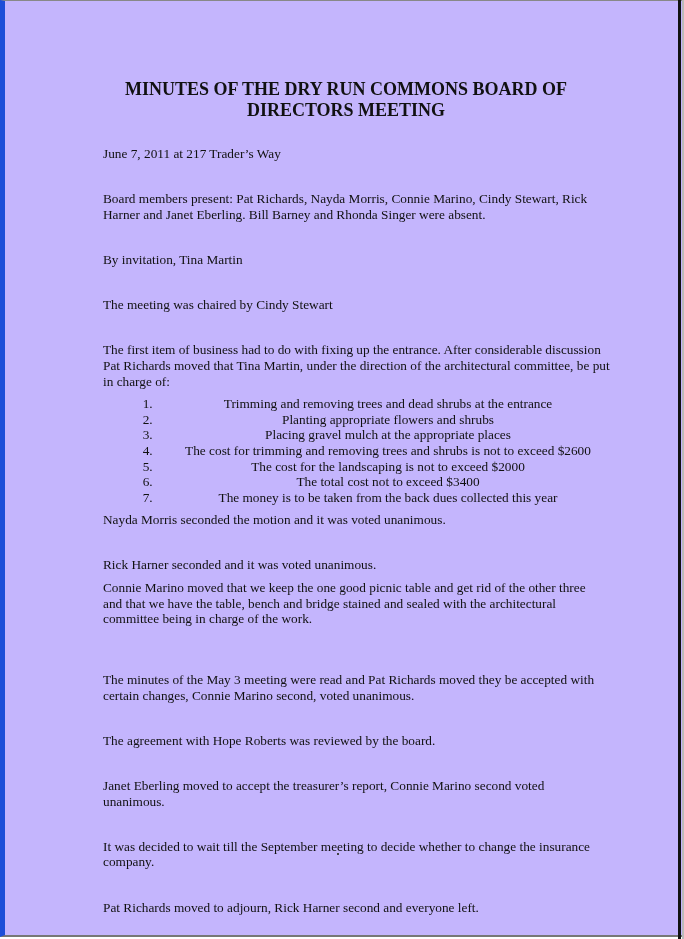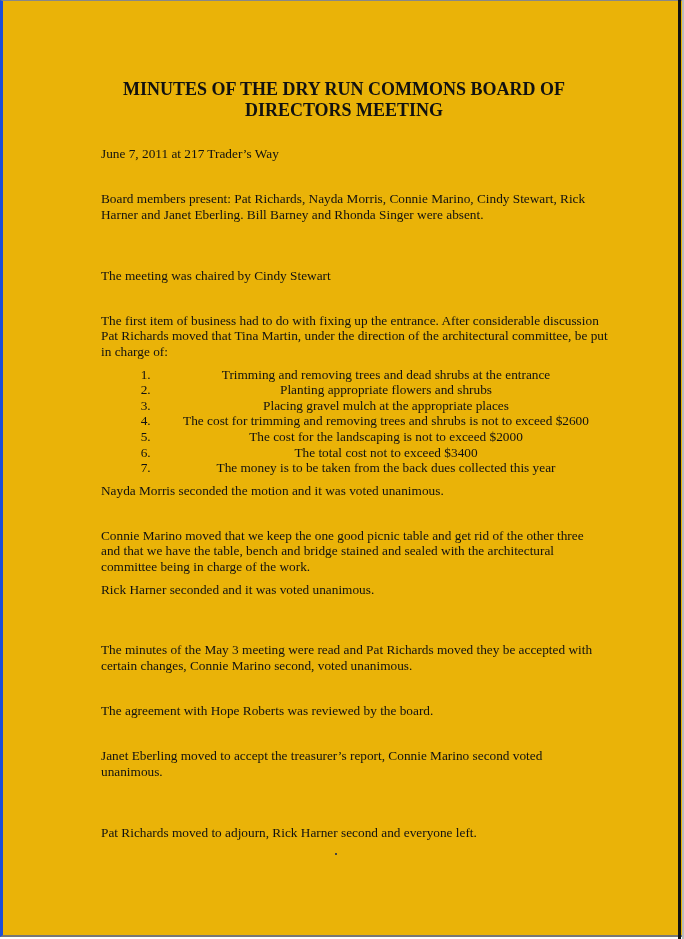--- a/index.html
+++ b/index.html
@@ -2,24 +2,24 @@
 <html><head>
   <meta charset="utf-8">
   <style>
     html, body { margin: 0; padding: 0; }
     body {
       width: 684px; height: 939px; background: #ffffff; overflow: hidden;
       position: relative;
     }
     .page {
       position: absolute; left: 0; top: 0; width: 682px; height: 937px;
-      border-top: 1px solid #888; border-left: 3px solid #1d4ed8;
+      border-top: 1px solid #888; border-left: 5px solid #1d4ed8;
       border-bottom: 2px solid #777;
       box-sizing: border-box;
-      background: #eab308;
+      background: #c4b5fd;
       text-decoration: underline;
     }
     .right-edge {
       position: absolute; right: 3px; top: 0; width: 3px; height: 939px;
       background: #111;
     }
     .right-edge-light {
       position: absolute; right: 0; top: 0; width: 2px; height: 939px;
       background: #bbb;
     }
@@ -47,44 +47,46 @@
   <div class="content">
     <h1>
       <span>MINUTES OF THE DRY RUN COMMONS BOARD OF</span><br>
       <span>DIRECTORS MEETING</span>
     </h1>
     <div style="height:18px"></div>
     <p>June 7, 2011 at 217 Trader’s Way</p>
     <div class="gap"></div>
     <p style="width:505px">Board members present: Pat Richards, Nayda Morris, Connie Marino, Cindy Stewart, Rick Harner and Janet Eberling.  Bill Barney and Rhonda Singer were absent.</p>
     <div class="gap"></div>
+    <p>By invitation, Tina Martin</p>
     <div class="gap"></div>
     <p>The meeting was chaired by Cindy Stewart</p>
     <div class="gap"></div>
     <p style="width:515px">The first item of business had to do with fixing up the entrance.  After considerable discussion Pat Richards moved that Tina Martin, under the direction of the architectural committee, be put in charge of:</p>
     <ol>
       <li>Trimming and removing trees and dead shrubs at the entrance</li>
       <li>Planting appropriate flowers and shrubs</li>
       <li>Placing gravel mulch at the appropriate places</li>
       <li>The cost for trimming and removing trees and shrubs is not to exceed $2600</li>
       <li>The cost for the landscaping is not to exceed $2000</li>
       <li>The total cost not to exceed $3400</li>
       <li>The money is to be taken from the back dues collected this year</li>
     </ol>
     <p>Nayda Morris seconded the motion and it was voted unanimous.</p>
     <div class="gap"></div>
+    <p>Rick Harner seconded and it was voted unanimous.</p>
     <p style="width:505px">Connie Marino moved that we keep the one good picnic table and get rid of the other three and that we have the table, bench and bridge stained and sealed with the architectural committee being in charge of the work.</p>
-    <p>Rick Harner seconded and it was voted unanimous.</p>
     <div class="gap"></div>
     <div class="gap"></div>
     <p style="width:515px">The minutes of the May 3 meeting were read and Pat Richards moved they be accepted with certain changes, Connie Marino second, voted unanimous.</p>
     <div class="gap"></div>
     <p>The agreement with Hope Roberts was reviewed by the board.</p>
     <div class="gap"></div>
     <p style="width:500px">Janet Eberling moved to accept the treasurer’s report, Connie Marino second voted unanimous.</p>
     <div class="gap"></div>
+    <p style="width:500px">It was decided to wait till the September meeting to decide whether to change the insurance company.</p>
     <div class="gap"></div>
     <p>Pat Richards moved to adjourn, Rick Harner second and everyone left.</p>
   </div>
   <div class="dot"></div>
 </div>
 <div class="right-edge"></div>
 <div class="right-edge-light"></div>
 
 </body></html>

